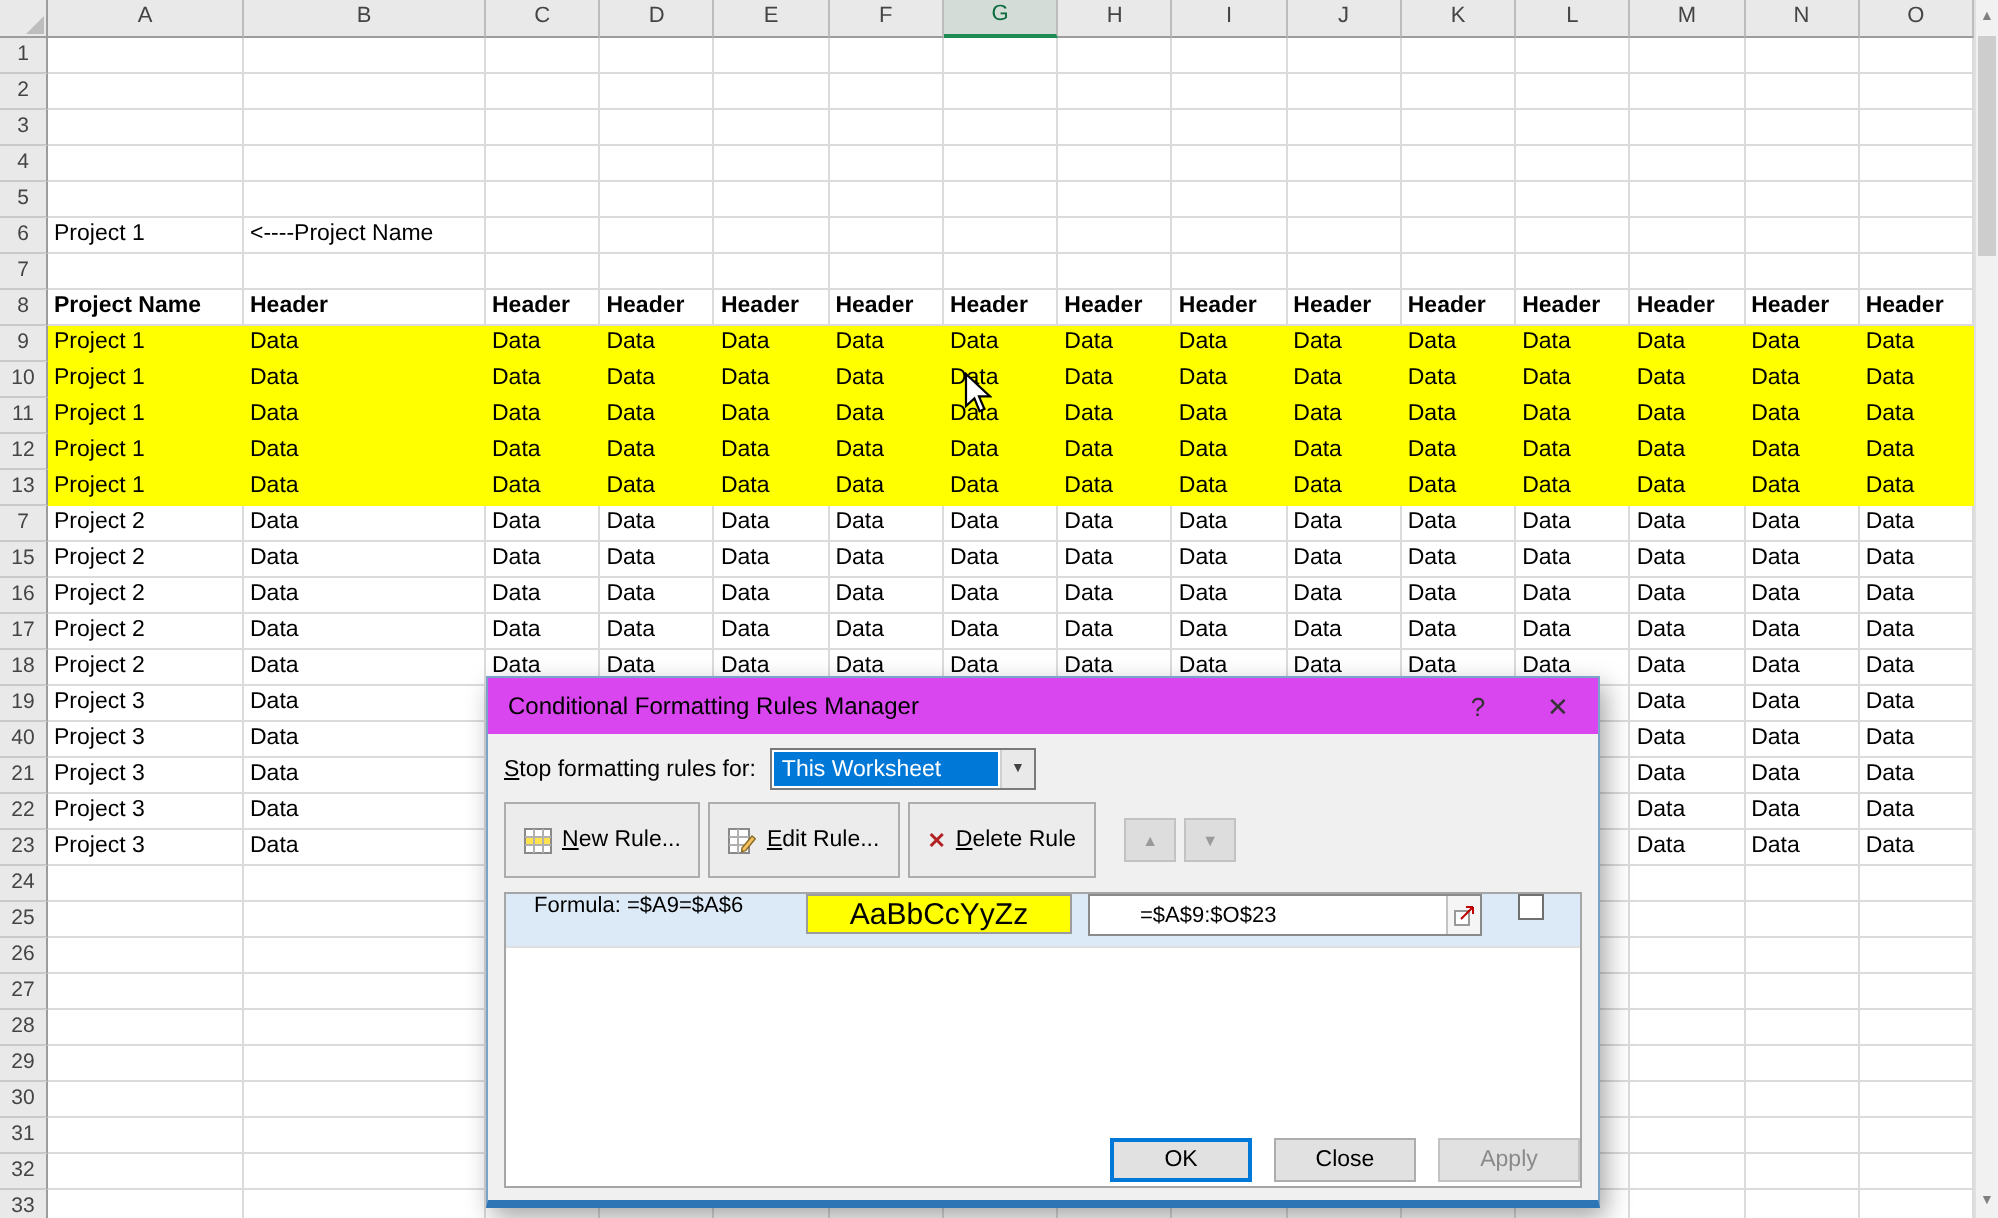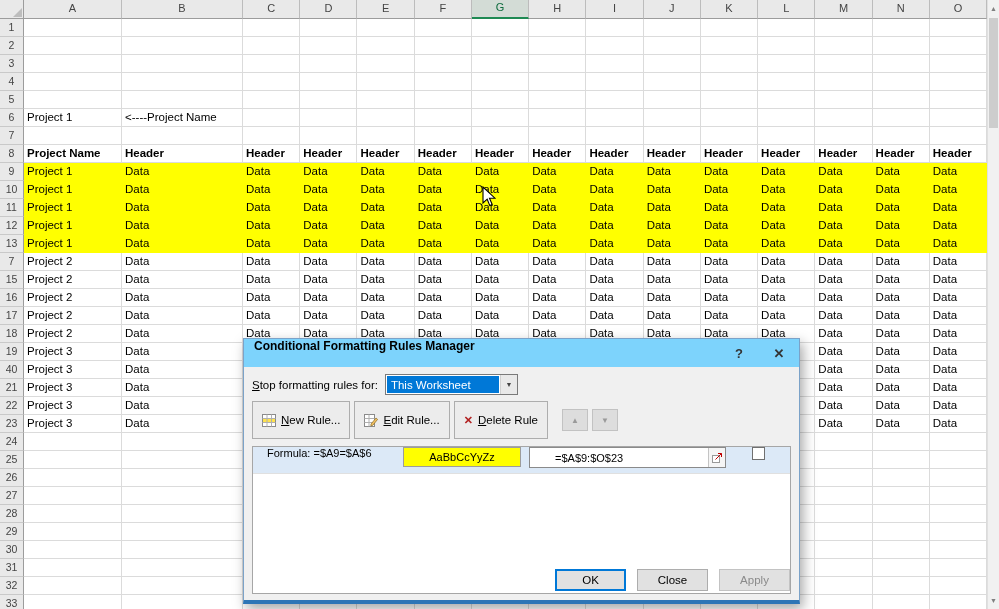--- a/index.html
+++ b/index.html
@@ -31,21 +31,21 @@
   .scroll-arrow.down { position:absolute; bottom:0; left:0; right:0; }
   .scroll-thumb { position:absolute; top:18px; left:1px; width:9px; height:110px; background:#CDCDCD; }
 
   
   .cursor { position:absolute; left:482px; top:186px; z-index:30; pointer-events:none; }
 
   
   .dialog { position:absolute; left:243px; top:338px; width:557px; height:266px; background:#F0F0F0;
             border:1px solid #7BA2C8; border-bottom:4px solid #2E75B6; box-shadow:3px 5px 12px rgba(0,0,0,.35);
             z-index:20; font-size:11.5px; }
-  .titlebar { height:28px; background:#7dd3fc; display:flex; align-items:flex-start; padding-left:10px;font-weight:bold; }
+  .titlebar { height:28px; background:#d946ef; display:flex; align-items:center; padding-left:10px; }
   .dlg-title { font-size:12px; }
   .tb-btns { margin-left:auto; display:flex; height:100%; }
   .tb-btn { width:40px; display:flex; align-items:center; justify-content:center; font-size:13px; color:#333; cursor:default; }
   .scope-row { display:flex; align-items:center; margin:7px 8px 6px 8px; }
   .scope-row label { display:inline-block; }
   .accel { display:inline-block; }
   .accel::first-letter { text-decoration:underline; }
   .combo { width:133px; height:21px; margin-left:7px; background:#fff; border:1px solid #7A7A7A; display:flex; align-items:stretch; }
   .combo-val { flex:1; margin:1px; background:#0078D7; color:#fff; display:flex; align-items:center; padding:0 4px;
                font-size:11.5px; white-space:nowrap; overflow:hidden; }
@@ -59,22 +59,22 @@
   .del-x { color:#B22222; font-weight:700; font-size:11px; }
   .arrow-btn { width:26px; height:22px; background:#DDDDDD; border:1px solid #C2C2C2; color:#9A9A9A; font-size:8px; }
   .arrow-btn.up { margin-left:10px; }
 
   .cf-list { margin:0 8px; height:148px; background:#fff; border:1px solid #A6A6A6; position:relative; overflow:hidden; }
   .cf-list-header { display:flex; height:19px; background:#FAFAFA; border-bottom:1px solid #D0D0D0; font-size:11px; }
   .lh { display:flex; align-items:center; padding-left:8px; border-right:1px solid #E8E8E8; white-space:nowrap; overflow:hidden; }
   .lh-rule { width:150px; } .lh-format { width:126px; } .lh-applies { width:184px; } .lh-stop { flex:1; border-right:none; }
   .cf-rule-row { display:flex; align-items:flex-start; height:27px; background:#DCE9F7; border-bottom:1px solid #E0E0E0; }
   .rule-desc { width:150px; padding-left:14px; font-size:11px; white-space:nowrap; overflow:hidden; }
-  .rule-format { width:118px; height:20px; margin-right:8px; border:1px solid #9C9C9C; display:flex; align-items:center;
-                 justify-content:center; font-size:11px; }
+  .rule-format { width:133px; height:20px; margin-right:8px; border:1px solid #9C9C9C; display:flex; align-items:center;
+                 justify-content:center; font-size:15px; }
   .applies-input { width:197px; height:21px; margin-right:0; background:#fff; border:1px solid #8A8A8A; display:flex; align-items:center;padding-left:21px; }
   .applies-text { flex:1; padding:0 4px; font-size:11px; white-space:nowrap; overflow:hidden; }
   .range-btn { width:17px; height:19px; border-left:1px solid #C4C4C4; background:#F5F5F5; display:flex; align-items:center; justify-content:center; }
   .stop-cell { flex:1; display:flex; justify-content:center; }
   .checkbox { width:13px; height:13px; background:#fff; border:1px solid #707070; display:inline-block; }
 
   .cf-footer { position:absolute; right:9px; bottom:9px; display:flex; gap:11px; }
   .btn { width:71px; height:22px; background:#E1E1E1; border:1px solid #ADADAD; text-align:center; }
   .btn-ok { border:2px solid #0078D7; }
   .btn-disabled { color:#8A8A8A; border-color:#C3C3C3; }

